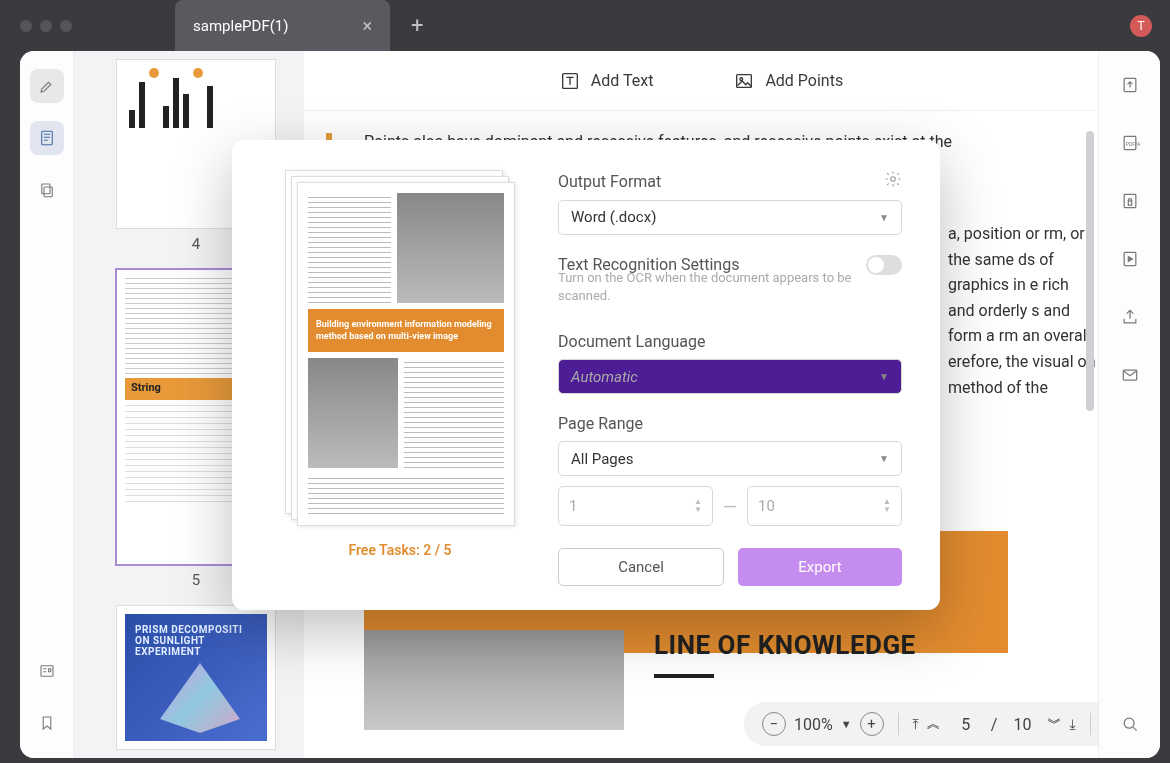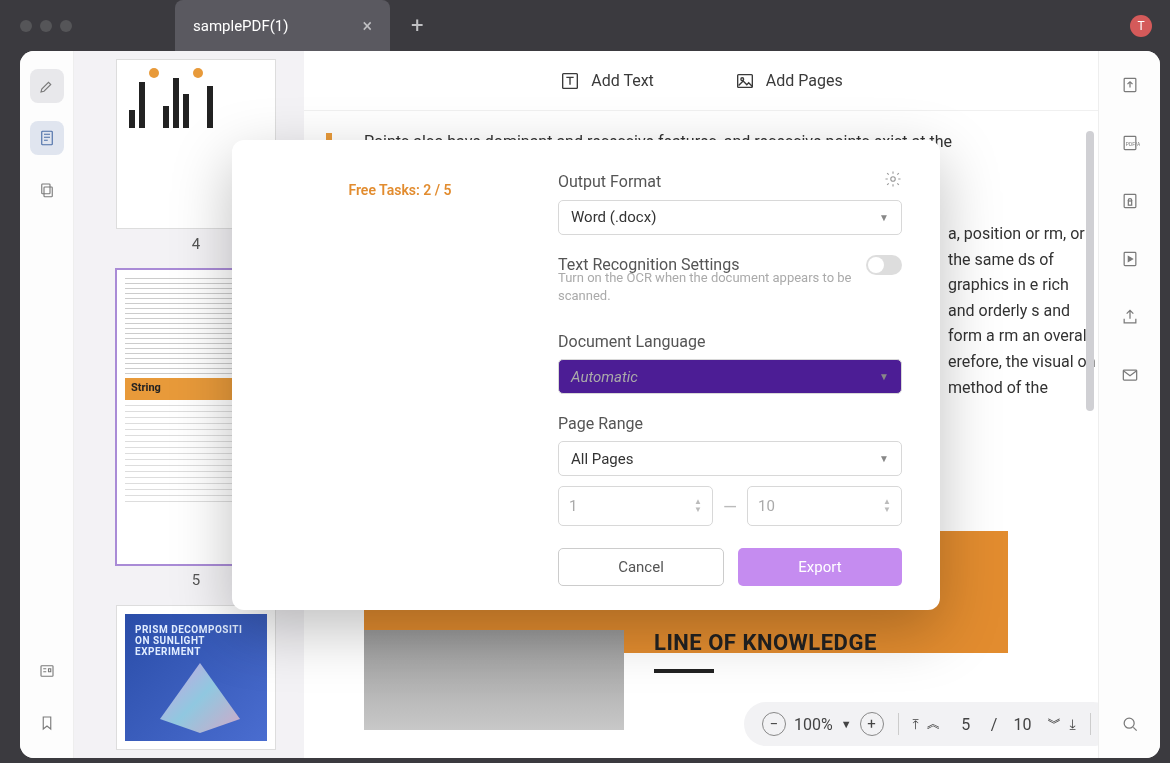--- a/index.html
+++ b/index.html
@@ -49,21 +49,21 @@
 
 .content { flex:1; position:relative; background:#fff; overflow:hidden; }
 .topbar { height:60px; display:flex; align-items:center; justify-content:center; gap:80px; font-size:16px; color:#3a3a3a; border-bottom:1px solid #f0f0f0; }
 .topbar .btn { display:flex; align-items:center; gap:10px; cursor:pointer; }
 .topbar svg { width:22px; height:22px; }
 .page-frag { padding:18px 60px; font-size:16px; line-height:1.6; color:#333; position:relative; }
 .page-frag .accent { position:absolute; left:22px; top:22px; width:6px; height:18px; background:#e89a3a; }
 .frag-right { position:absolute; right:0; top:170px; width:150px; font-size:16px; line-height:1.6; color:#333; }
 .knowl { position:absolute; left:60px; bottom:28px; right:40px; display:flex; gap:30px; align-items:flex-start; }
 .knowl .img { width:260px; height:100px; background:linear-gradient(180deg,#9a9a9a,#c8c8c8); }
-.knowl h3 { font-size:22px; font-weight:700; color:#222; letter-spacing:0.5px; }
+.knowl h3 { font-size:26px; font-weight:700; color:#222; letter-spacing:0.5px; }
 .knowl .hr { width:60px; height:4px; background:#222; margin-top:14px; }
 .orange-band { position:absolute; left:60px; right:90px; top:480px; height:122px; background:#e28c2f; }
 
 
 .zoombar { position:absolute; left:440px; bottom:12px; height:44px; background:#f2f2f4; border-radius:22px; display:flex; align-items:center; gap:8px; padding:0 18px; font-size:16px; color:#444; }
 .zoombar .sep { width:1px; height:22px; background:#ccc; margin:0 6px; }
 .zoombar .circ { width:24px; height:24px; border:1.5px solid #888; border-radius:50%; display:flex; align-items:center; justify-content:center; font-size:15px; }
 .zoombar .tri { font-size:11px; }
 .zoombar input { width:34px; border:none; background:transparent; text-align:center; font-size:16px; color:#444; }
 
@@ -188,21 +188,21 @@
             <path d="M8 8h8M12 8v8"></path>
           </svg>
         <span>Add Text</span>
       </div>
       <div class="btn">
         <svg viewBox="0 0 24 24">
             <rect x="4" y="5" width="16" height="14" rx="1"></rect>
             <circle cx="9" cy="10" r="1.5"></circle>
             <path d="M5 17l5-5 4 4 2-2 4 4"></path>
           </svg>
-        <span>Add Pages</span>
+        <span>Add Points</span>
       </div>
     </div>
     <div class="page-frag">
       <div class="accent"></div>
       <span>Points also have dominant and recessive features, and recessive points exist at the</span>
     </div>
     <div class="frag-right">a, position or rm, or the same ds of graphics in e rich and orderly s and form a rm an overall erefore, the visual on method of the</div>
     <div class="orange-band"></div>
     <div class="knowl">
       <div class="img"></div>
@@ -277,20 +277,38 @@
             <path d="M16 16l4 4"></path>
           </svg>
         </div>
     </div>
   </div>
 
 </div>
 
 <div class="modal">
   <div class="left">
+    <div class="stack">
+      <div class="pg p3"></div>
+      <div class="pg p2"></div>
+      <div class="pg p1">
+        <div class="row" style="height:110px">
+            <div class="txt"></div>
+            <div class="img"></div>
+          </div>
+        <div class="orow">Building environment information modeling method based on multi-view image</div>
+        <div class="row" style="height:110px">
+            <div class="img" style="flex:0.9"></div>
+            <div class="txt"></div>
+          </div>
+        <div class="row" style="height:40px">
+            <div class="txt"></div>
+          </div>
+      </div>
+    </div>
     <div class="freetasks">Free Tasks: 2 / 5</div>
   </div>
   <div class="right">
     <div class="field-label">
       <span>Output Format</span>
       <span class="gear">
         <svg viewBox="0 0 24 24" width="18" height="18">
             <circle cx="12" cy="12" r="3"></circle>
             <path d="M12 2v3M12 19v3M4.2 4.2l2.1 2.1M17.7 17.7l2.1 2.1M2 12h3M19 12h3M4.2 19.8l2.1-2.1M17.7 6.3l2.1-2.1"></path>
           </svg>

